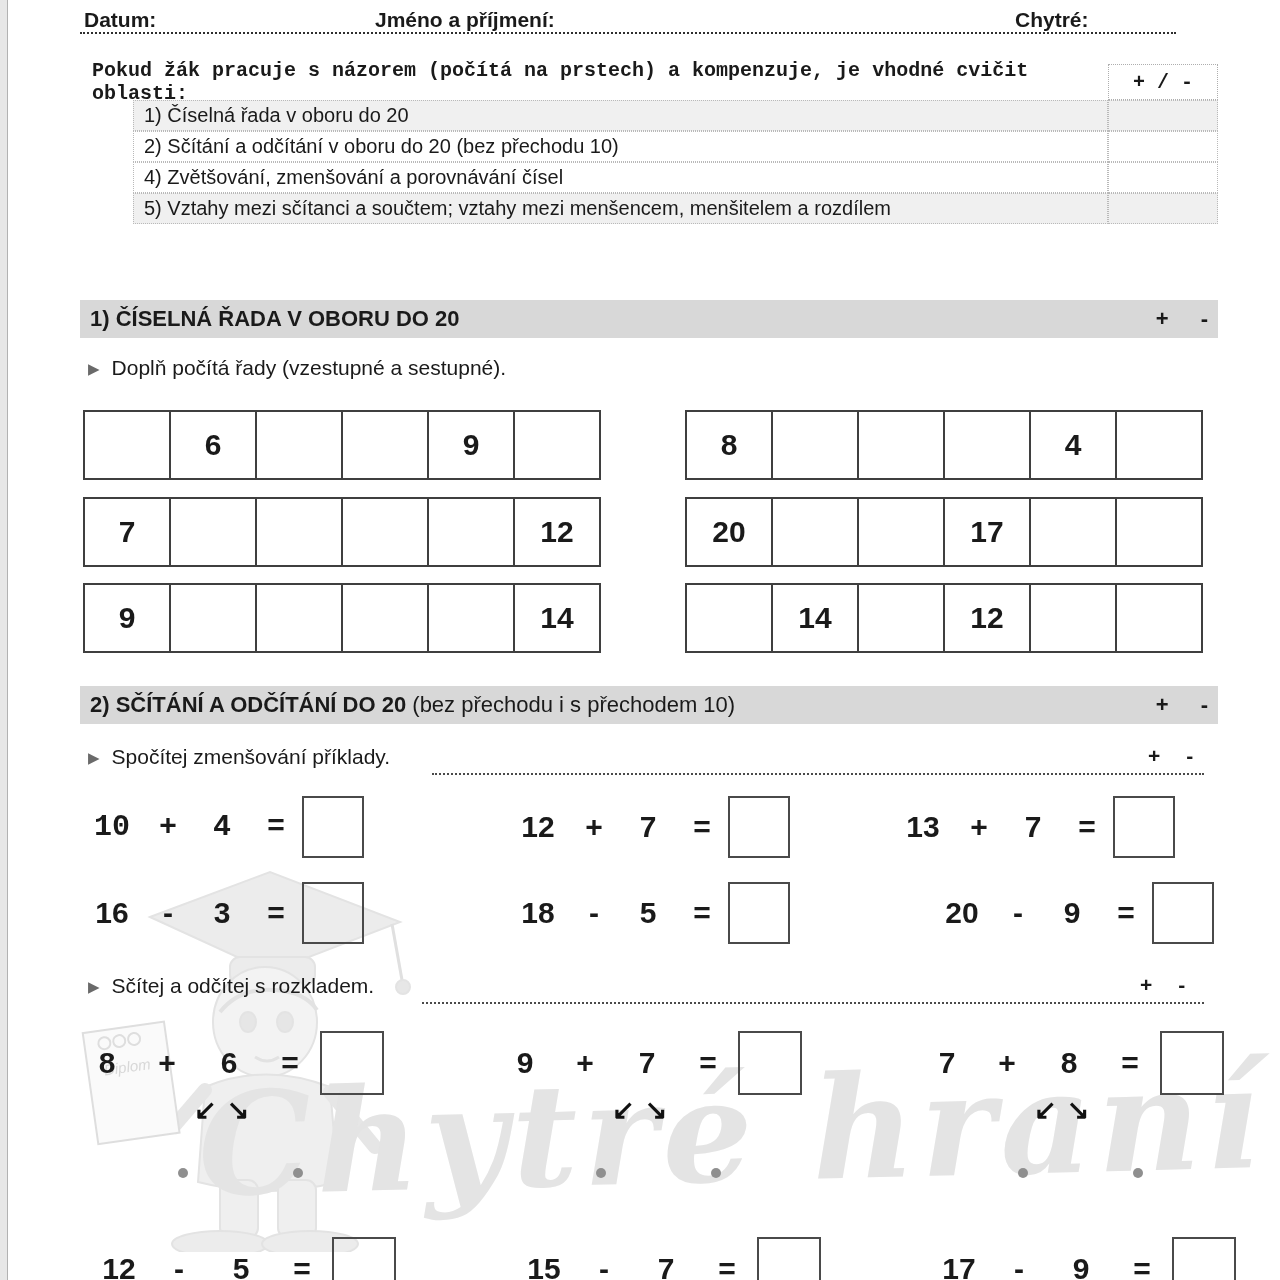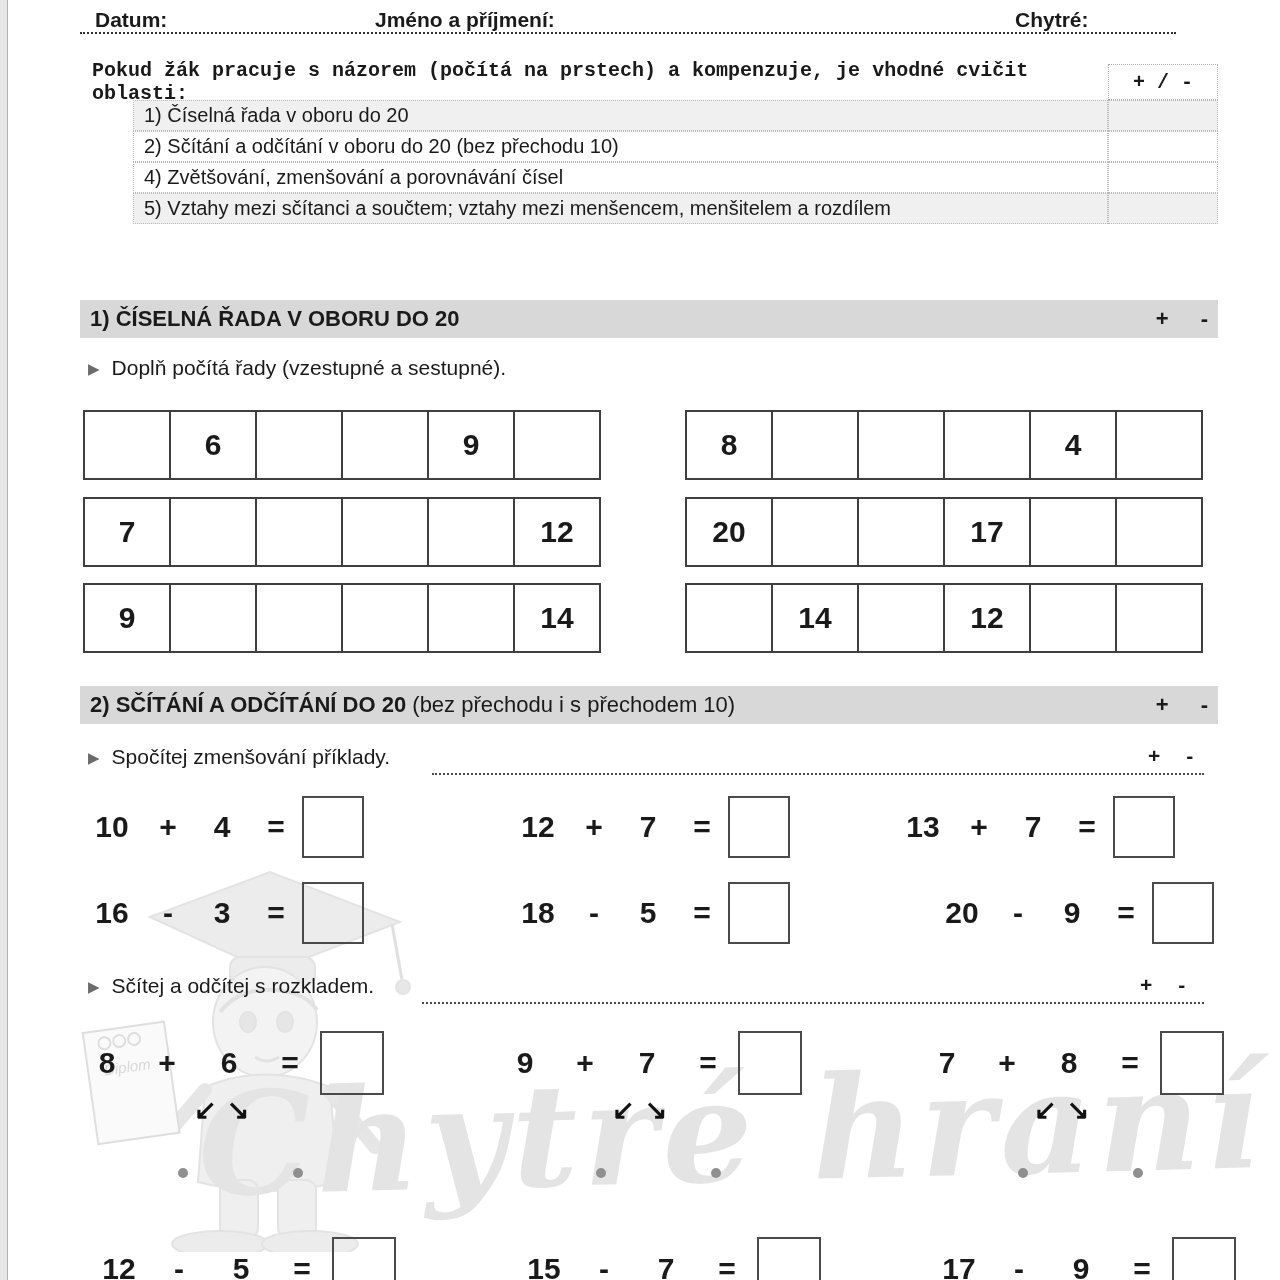--- a/index.html
+++ b/index.html
@@ -100,21 +100,21 @@
         <text x="36" y="210" font-size="15" font-style="italic" fill="#d8d8d8" stroke="none">Diplom</text>
       </g>
       <rect x="150" y="318" width="38" height="58" rx="10" fill="#efefef"></rect>
       <rect x="208" y="318" width="38" height="58" rx="10" fill="#efefef"></rect>
       <ellipse cx="150" cy="382" rx="48" ry="13" fill="#ececec"></ellipse>
       <ellipse cx="240" cy="382" rx="48" ry="13" fill="#ececec"></ellipse>
     </g>
   </svg>
   <div class="wm-brand">Chytré hraní</div>
 
-  <span class="hlabel" style="left:95px;">Datum:</span>
+  <span class="hlabel" style="left:84px;">Datum:</span>
   <span class="hlabel" style="left:375px;">Jméno a příjmení:</span>
   <span class="hlabel" style="left:1015px;">Chytré:</span>
   <div class="hline"></div>
 
   <div class="dtable">
     <div class="dt-headrow">
       <div class="dt-head">Pokud žák pracuje s názorem (počítá na prstech) a kompenzuje, je vhodné cvičit oblasti:</div>
       <div class="dt-scorehead">+ / -</div>
     </div>
     <div class="dt-row gray">
@@ -203,21 +203,21 @@
     <span class="pm"><span class="plus">+</span><span>-</span></span>
   </div>
 
   <div class="instr" style="left:88px;top:745px;">
     <span class="bullet">▶</span>
     <span>Spočítej zmenšování příklady.</span>
   </div>
   <div class="dotline" style="left:432px;top:755px;width:772px;"></div>
   <span class="pm-small" style="left:1148px;top:744px;"><span class="plus">+</span><span>-</span></span>
 
-  <div class="eq" style="left:82px;top:797px;">
+  <div class="eq" style="left:82px;top:797px;font-family:Liberation Mono, monospace;">
     <span class="n1">10</span>
     <span class="op">+</span>
     <span class="n2">4</span>
     <span class="eqs">=</span>
     <span class="abox"></span>
   </div>
   <div class="eq" style="left:508px;top:797px;">
     <span class="n1">12</span>
     <span class="op">+</span>
     <span class="n2">7</span>

